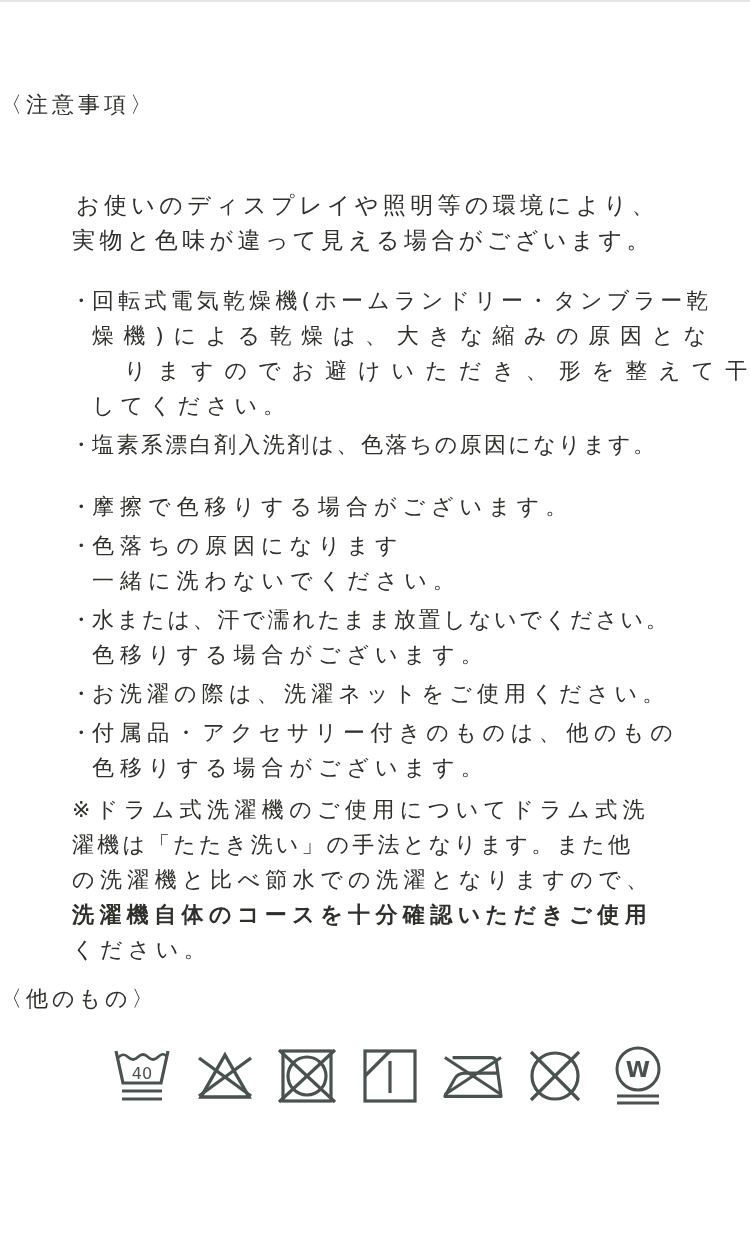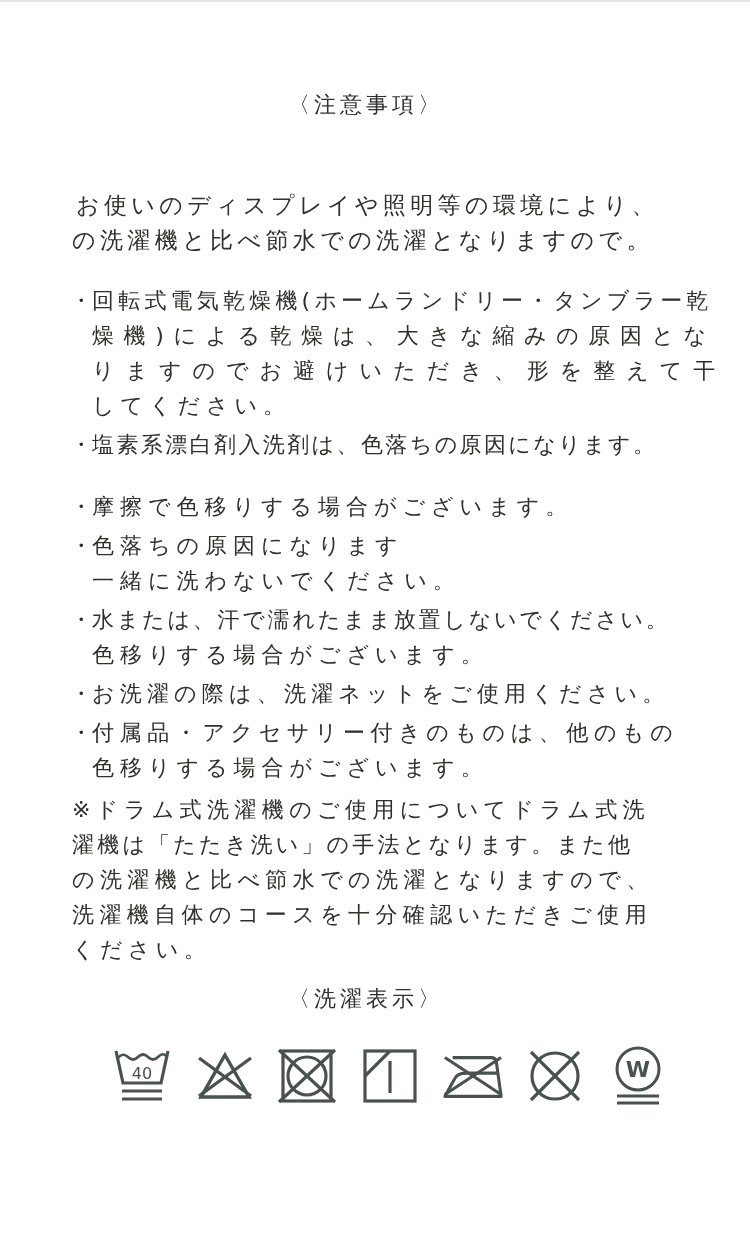--- a/index.html
+++ b/index.html
@@ -16,23 +16,22 @@
       color: #2f2f2c;
     }
     .top-rule {
       position: absolute;
       left: 0; top: 0;
       width: 750px; height: 2px;
       background: #e6e6e6;
     }
     .heading {
       position: absolute;
-      left: 12px;
+      left: 0;
       width: 708px;
-      text-align: center;
       font-size: 22px;
       letter-spacing: 4px;
       color: #2f2f2c;
     }
     .heading.notes { top: 90px; }
     .heading.laundry { top: 984px; }
 
     .intro {
       position: absolute;
       left: 72px;
@@ -107,29 +106,29 @@
   </style>
 </head>
 <body>
 
 <div class="top-rule"></div>
 
 <h2 class="heading notes" style="margin:0;font-weight:normal;">〈注意事項〉</h2>
 
 <div class="intro">
   <span class="line first">お使いのディスプレイや照明等の環境により、</span>
-  <span class="line">の洗濯機と比べ節水での洗濯となりますので。</span>
+  <span class="line">実物と色味が違って見える場合がございます。</span>
 </div>
 
 <ul class="bullets">
   <li class="bullet">
     <span class="dot">・</span>
     <span class="line">回転式電気乾燥機(ホームランドリー・タンブラー乾</span>
     <span class="line" style="letter-spacing:9.6px;">燥機)による乾燥は、大きな縮みの原因とな</span>
-    <span class="line" style="letter-spacing:11px;">りますのでお避けいただき、形を整えて干</span>
+    <span class="line" style="letter-spacing:11px;margin-left:32px;">りますのでお避けいただき、形を整えて干</span>
     <span class="line" style="letter-spacing:6px;">してください。</span>
   </li>
   <li class="bullet">
     <span class="dot">・</span>
     <span class="line" style="letter-spacing:2.4px;">塩素系漂白剤入洗剤は、色落ちの原因になります。</span>
   </li>
   <li class="bullet">
     <span class="dot">・</span>
     <span class="line" style="letter-spacing:6px;margin-top:27px;">摩擦で色移りする場合がございます。</span>
   </li>
@@ -151,25 +150,25 @@
     <span class="dot">・</span>
     <span class="line" style="letter-spacing:5.6px;">付属品・アクセサリー付きのものは、他のもの</span>
     <span class="line" style="letter-spacing:6px;">色移りする場合がございます。</span>
   </li>
 </ul>
 
 <div class="note">
   <span class="line" style="letter-spacing:5.4px;">※ドラム式洗濯機のご使用についてドラム式洗</span>
   <span class="line" style="letter-spacing:3.2px;">濯機は「たたき洗い」の手法となります。また他</span>
   <span class="line" style="letter-spacing:5.4px;">の洗濯機と比べ節水での洗濯となりますので、</span>
-  <span class="line" style="letter-spacing:5.4px;">洗濯機自体のコースを十分確認いただきご使用</span>
+  <span class="line" style="letter-spacing:5.4px;font-weight:bold;">洗濯機自体のコースを十分確認いただきご使用</span>
   <span class="line" style="letter-spacing:5.4px;">ください。</span>
 </div>
 
-<h2 class="heading laundry" style="margin:0;font-weight:normal;">〈洗濯表示〉</h2>
+<h2 class="heading laundry" style="margin:0;font-weight:normal;">〈他のもの〉</h2>
 
 <div class="care-icons">
 
   <div class="care-icon">
     <svg width="60" height="62" viewBox="0 0 60 62" fill="none" stroke="#4a5250" stroke-width="3.2">
       <path d="M4 6 L11 38 L49 38 L56 6" stroke-linejoin="miter"></path>
       <path d="M6 13 Q11 7 16 12 Q21 17 26 12 Q31 7 36 12 Q41 17 46 12 Q51 7 54 11" stroke-width="2.6"></path>
       <line x1="10" y1="46" x2="50" y2="46"></line>
       <line x1="10" y1="54" x2="50" y2="54"></line>
       <text x="30" y="34" text-anchor="middle" font-family="DejaVu Sans, sans-serif" font-size="16" fill="#4a5250" stroke="none">40</text>

